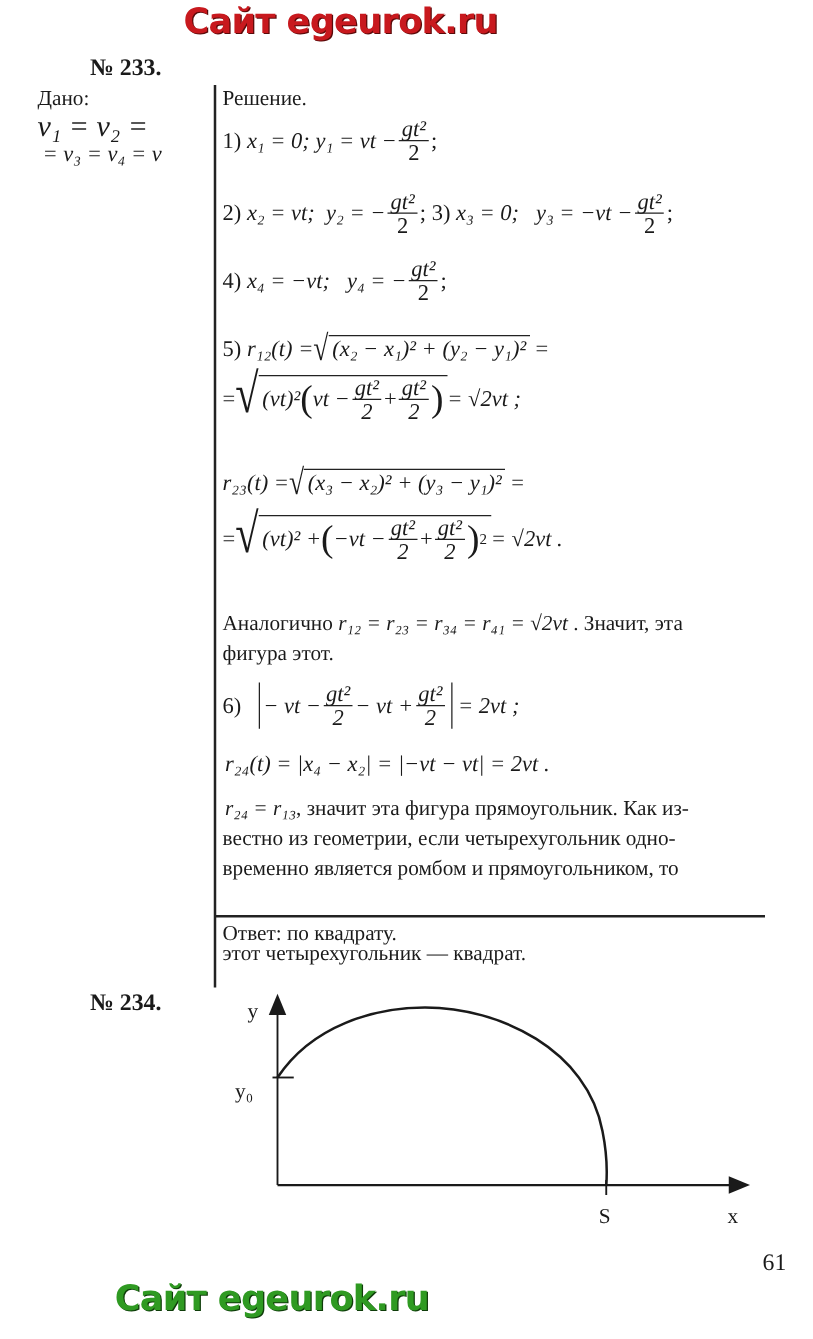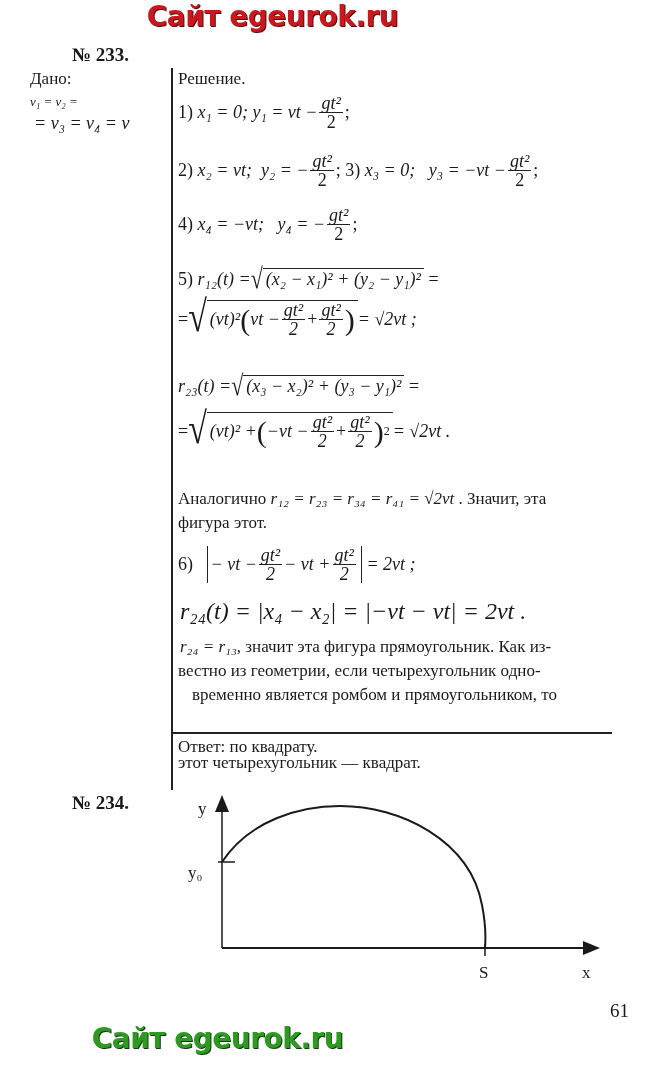--- a/index.html
+++ b/index.html
@@ -39,21 +39,21 @@
   svg.graph { position: absolute; left: 0; top: 0; }
 </style>
 </head>
 <body>
 
 <div class="watermark wm-top">Сайт egeurok.ru</div>
 
 <div class="abs prob-num" style="left:72px; top:44px;">№ 233.</div>
 
 <div class="abs txt" style="left:30px; top:68px;">Дано:</div>
-<div class="abs txt math" style="left:30px; top:91px; font-size:13px;">v₁ = v₂ =</div>
+<div class="abs txt math" style="left:30px; top:91px; font-size:24px;">v₁ = v₂ =</div>
 <div class="abs txt math" style="left:34px; top:112px; font-size:18px;">= v₃ = v₄ = v</div>
 
 <div class="divider-v"></div>
 
 <div class="abs txt" style="left:178px; top:68px;">Решение.</div>
 
 <div class="eq-line" style="top:94px;">
   <span>1)</span>&nbsp;
   <span class="math">x₁ = 0;</span>&nbsp;
   <span class="math">y₁ = vt −</span>
@@ -178,27 +178,27 @@
       </span>
     <span>− vt +</span>
     <span class="frac">
         <span class="num">gt²</span>
         <span class="den">2</span>
       </span>
   </span>&nbsp;
   <span class="math">= 2vt ;</span>
 </div>
 
-<div class="abs txt math" style="left:180px; top:600px; font-size:24px;">r₂₄(t) = |x₄ − x₂| = |−vt − vt| = 2vt .</div>
+<div class="abs txt math" style="left:180px; top:600px; font-size:18px;">r₂₄(t) = |x₄ − x₂| = |−vt − vt| = 2vt .</div>
 
 <div class="abs txt" style="left:180px; top:636px;">
   <span class="math">r₂₄ = r₁₃</span><span>, значит эта фигура прямоугольник. Как из-</span>
 </div>
 <div class="abs txt" style="left:178px; top:660px;">вестно из геометрии, если четырехугольник одно-</div>
-<div class="abs txt" style="left:192px; top:684px;">временно является ромбом и прямоугольником, то</div>
+<div class="abs txt" style="left:178px; top:684px;">временно является ромбом и прямоугольником, то</div>
 <div class="abs txt" style="left:178px; top:708px;margin-top:44px;">этот четырехугольник — квадрат.</div>
 
 <div class="divider-h"></div>
 <div class="abs txt" style="left:178px; top:736px;">Ответ: по квадрату.</div>
 
 <div class="abs prob-num" style="left:72px; top:792px;">№ 234.</div>
 
 <svg class="graph" width="650" height="1071">
 
   <line x1="222" y1="948" x2="222" y2="810" stroke="#1a1a1a" stroke-width="1.5"></line>

